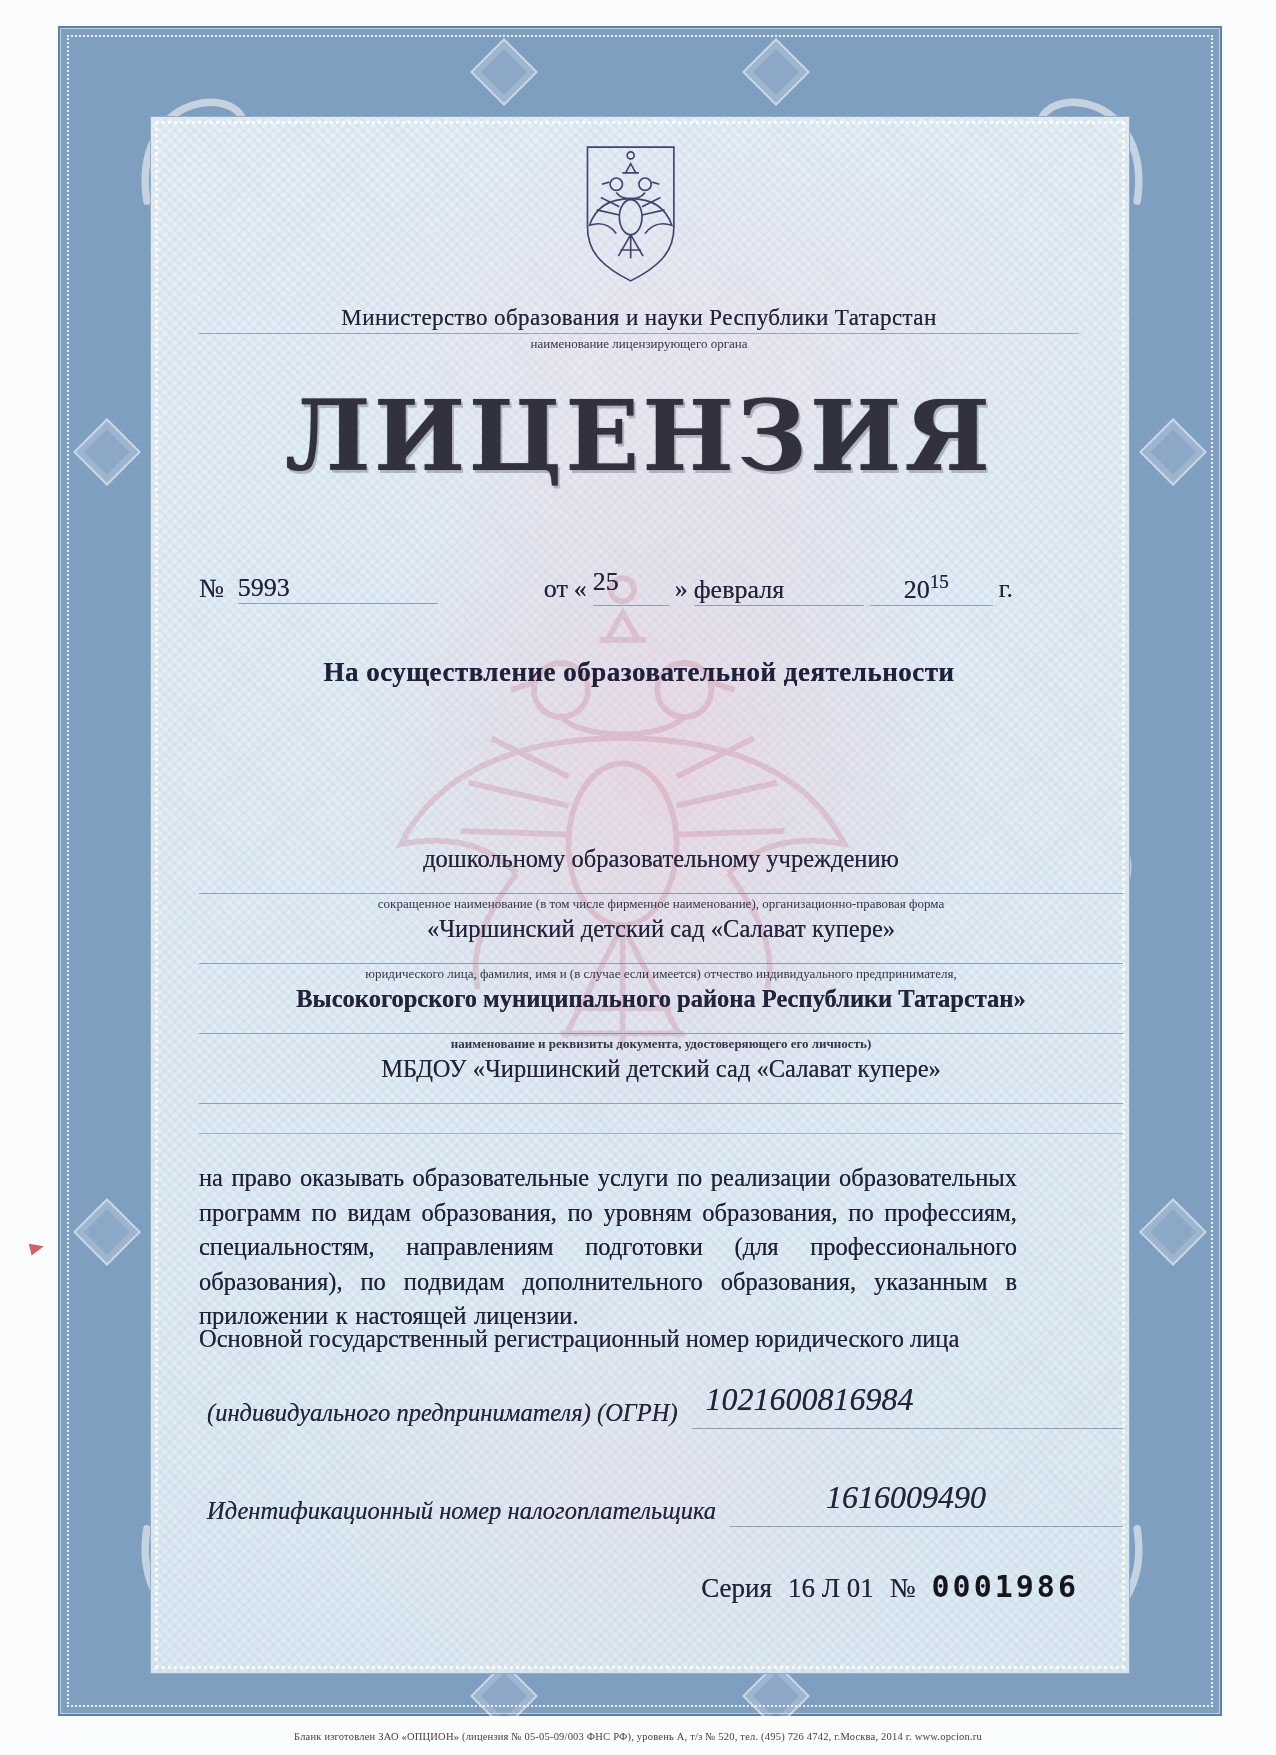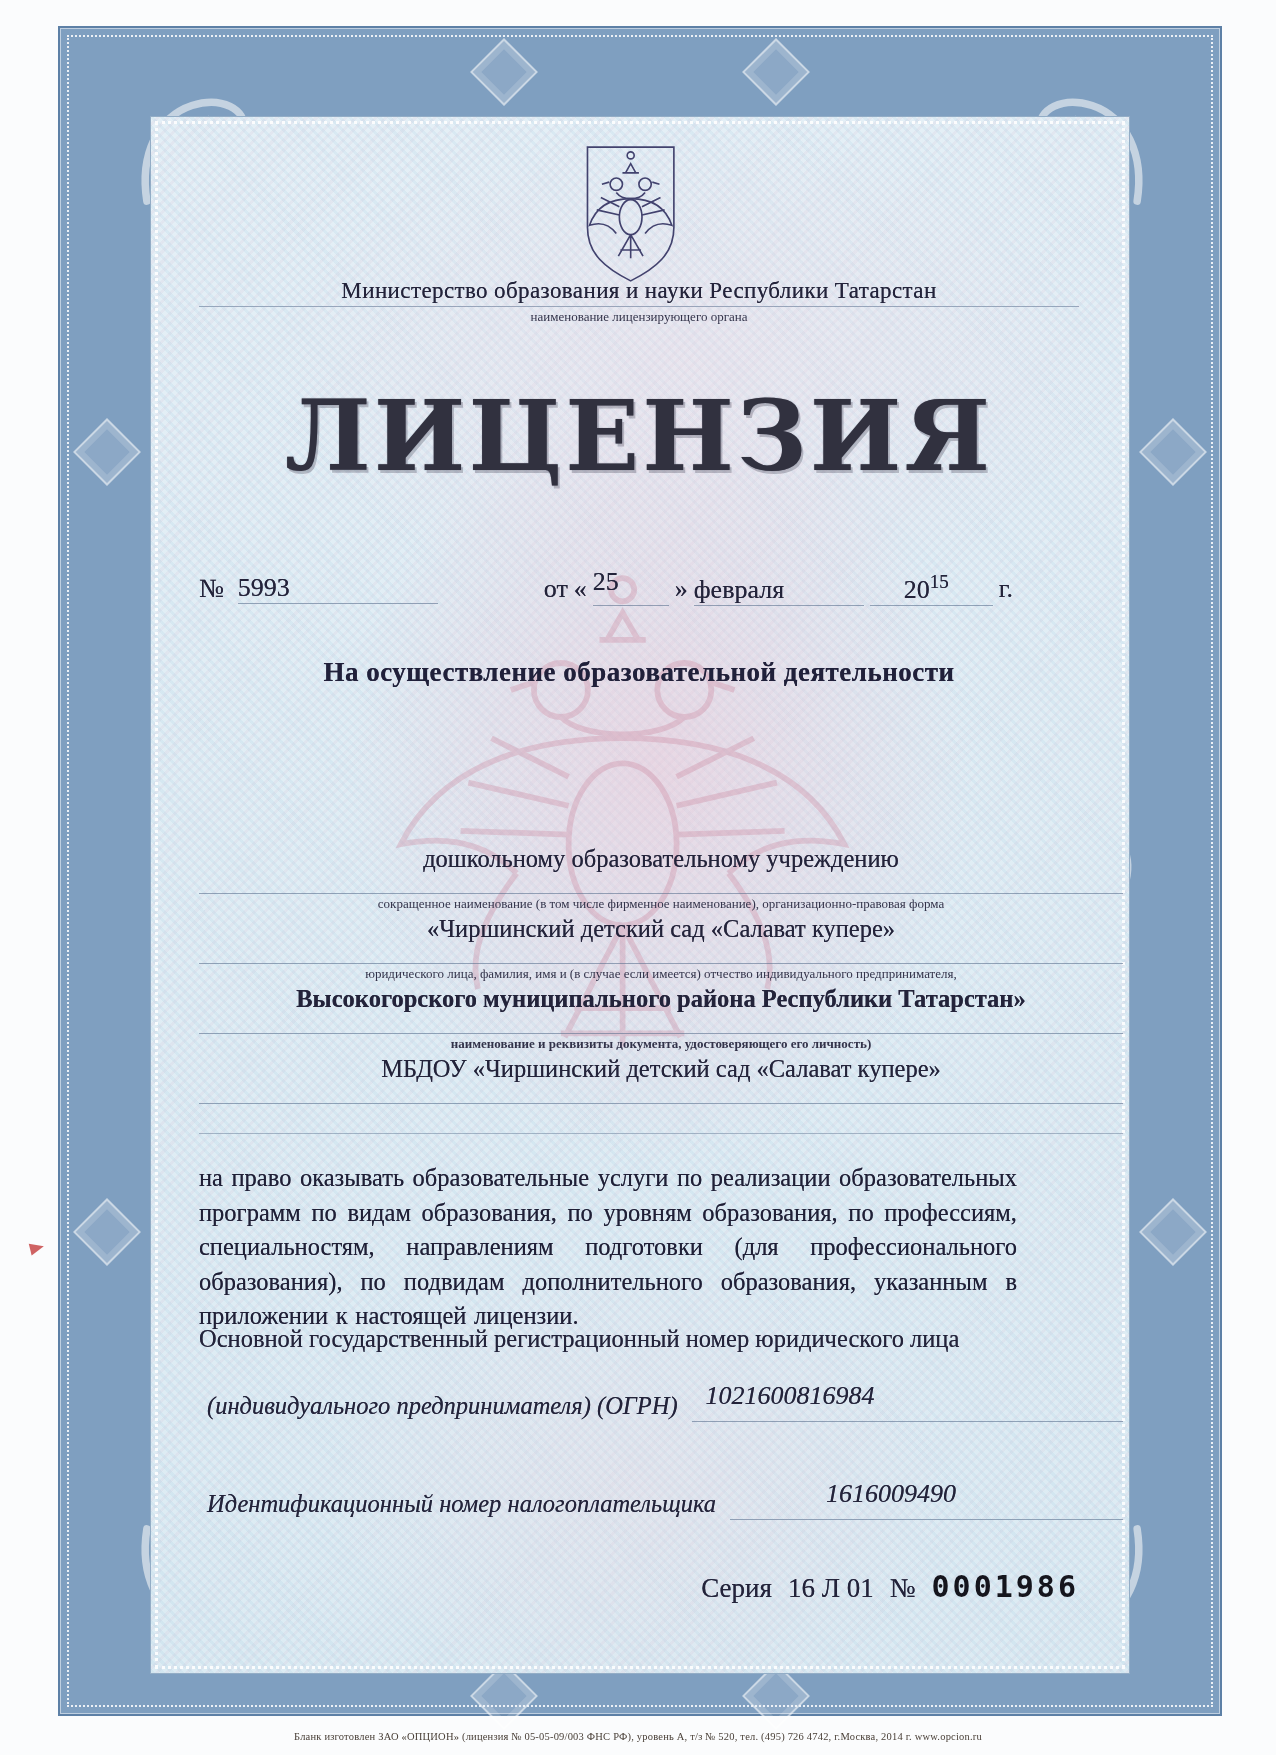--- a/index.html
+++ b/index.html
@@ -62,21 +62,21 @@
   .watermark svg{width:100%;height:100%;}
   
   .content{
     position:absolute; left:48px; top:0; width:880px; height:100%;
     text-shadow:0 0 .6px rgba(30,30,55,.75);
   }
   .abs{position:absolute; left:0; right:0;}
   .emblem{ position:absolute; left:50%; top:24px; transform:translateX(-58%); width:104px; height:144px;}
   .emblem svg{width:100%;height:100%;}
 
-  .authority{ top:161px; text-align:center;}
+  .authority{ top:188px; text-align:center;}
   .authority .t{font-size:23px; letter-spacing:.4px;}
   .hairline{border-bottom:1.3px solid rgba(92,113,143,.55); height:2px;}
   .caption{font-size:13px; color:#33334a; text-shadow:none; margin-top:2px; text-align:center;}
 
   .title{
     top:262px; text-align:center;
     font-family:"DejaVu Serif", serif; font-weight:bold;
     font-size:97px; letter-spacing:3px; color:#31313f;
     text-shadow:2px 3px 0 rgba(90,90,105,.35), 0 0 1px rgba(40,40,60,.6);
   }
@@ -105,21 +105,21 @@
   .blankline{position:absolute; left:0; right:-44px; top:1016px; border-bottom:1.3px solid rgba(92,113,143,.45);}
 
   .paragraph{
     top:1044px; width:818px; font-size:24.5px; line-height:1.41;
     text-align:justify; color:#1f1f36; word-spacing:1.5px;
   }
   .ogrn-intro{ top:1208px; font-size:24.5px;}
   .numrow{position:absolute; left:8px; right:-44px; display:flex; align-items:flex-end;font-style:italic;}
   .numrow .lbl{font-size:24.5px; white-space:nowrap; padding-bottom:2px;}
   .numrow .fill{flex:1; margin-left:14px; border-bottom:1.3px solid rgba(92,113,143,.6);}
-  .numrow .fill .val{font-size:26px; padding:0 0 4px 14px; transform:translateY(-6px);}
+  .numrow .fill .val{font-size:32px; padding:0 0 4px 14px; transform:translateY(-6px);}
   .ogrn-row{top:1270px;}
   .inn-row{top:1368px;}
   .inn-row .fill .val{padding-left:96px;}
 
   .series-row{
     top:1452px; text-align:right; font-size:27px; padding-right:0;
     display:flex; justify-content:flex-end; align-items:baseline; gap:16px;
   }
   .serial{
     font-family:"DejaVu Sans Mono", monospace; font-weight:bold;

